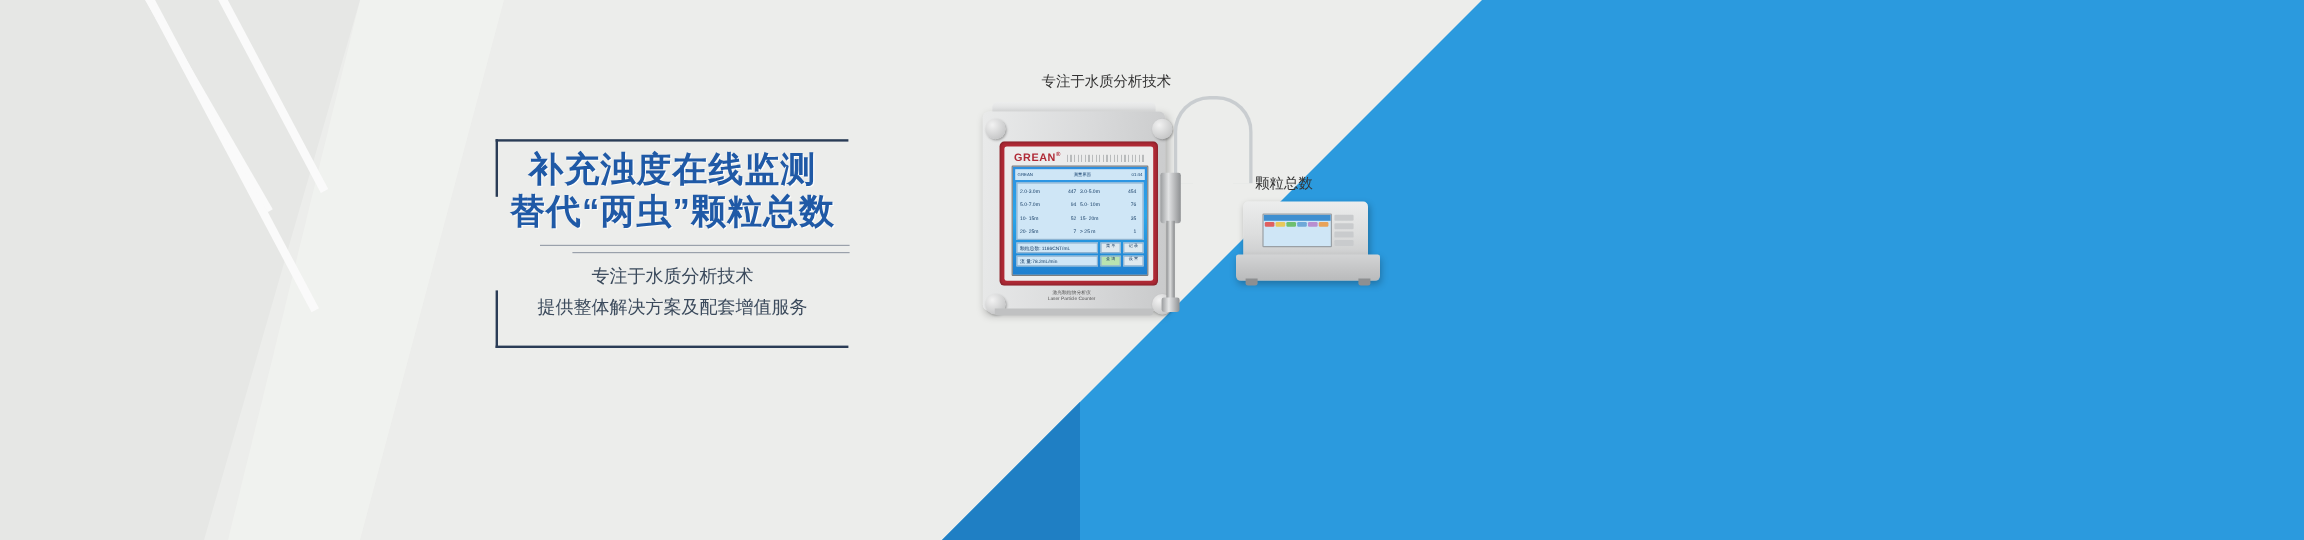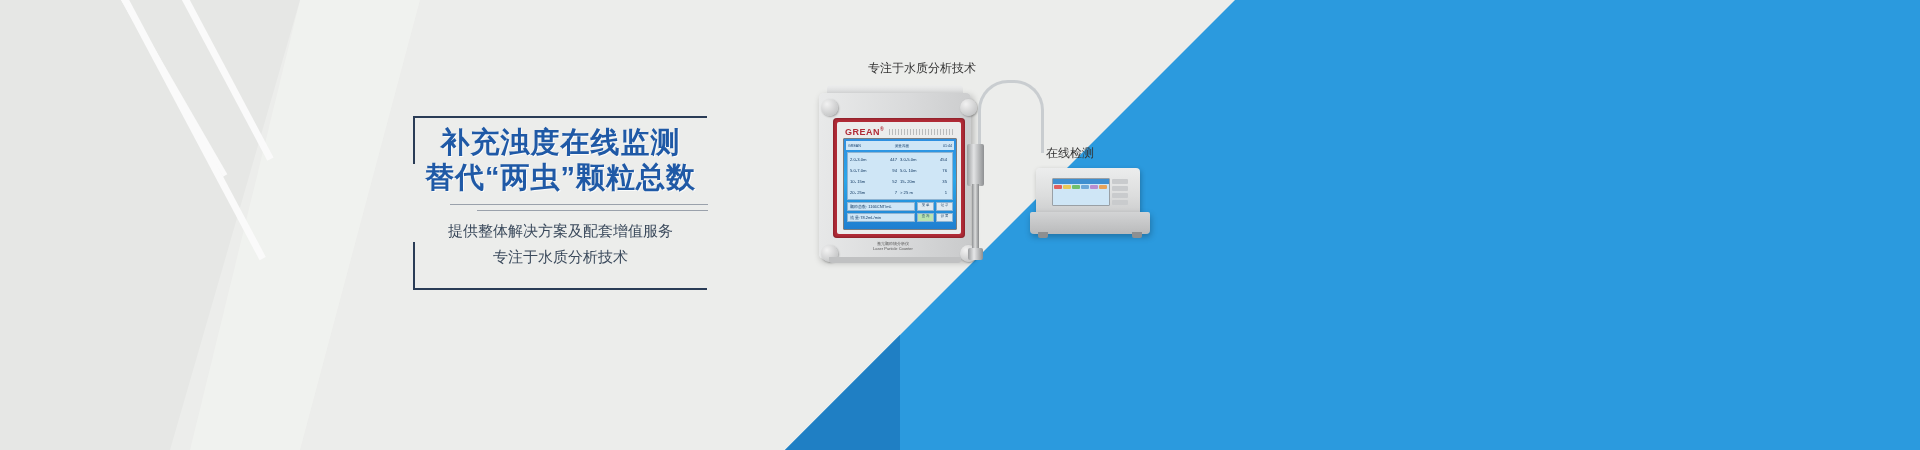--- a/index.html
+++ b/index.html
@@ -189,27 +189,27 @@
       <span class="l1">补充浊度在线监测</span>
       <span class="l2">替代“两虫”颗粒总数</span>
     </div>
 
     <div class="divider-wrap">
       <div class="divider d1"></div>
       <div class="divider d2"></div>
     </div>
 
     <div class="subtitle">
+      <span>专注于水质分析技术</span>
       <span>提供整体解决方案及配套增值服务</span>
-      <span>专注于水质分析技术</span>
     </div>
   </div>
 
   <div class="dev-label top">专注于水质分析技术</div>
-  <div class="dev-label right">在线检测</div>
+  <div class="dev-label right">颗粒总数</div>
 
   <div class="analyzer">
     <div class="an-top"></div>
     <div class="an-body">
       <div class="an-knob k1"></div>
       <div class="an-knob k2"></div>
       <div class="an-knob k3"></div>
       <div class="an-knob k4"></div>
 
       <div class="an-bezel">

